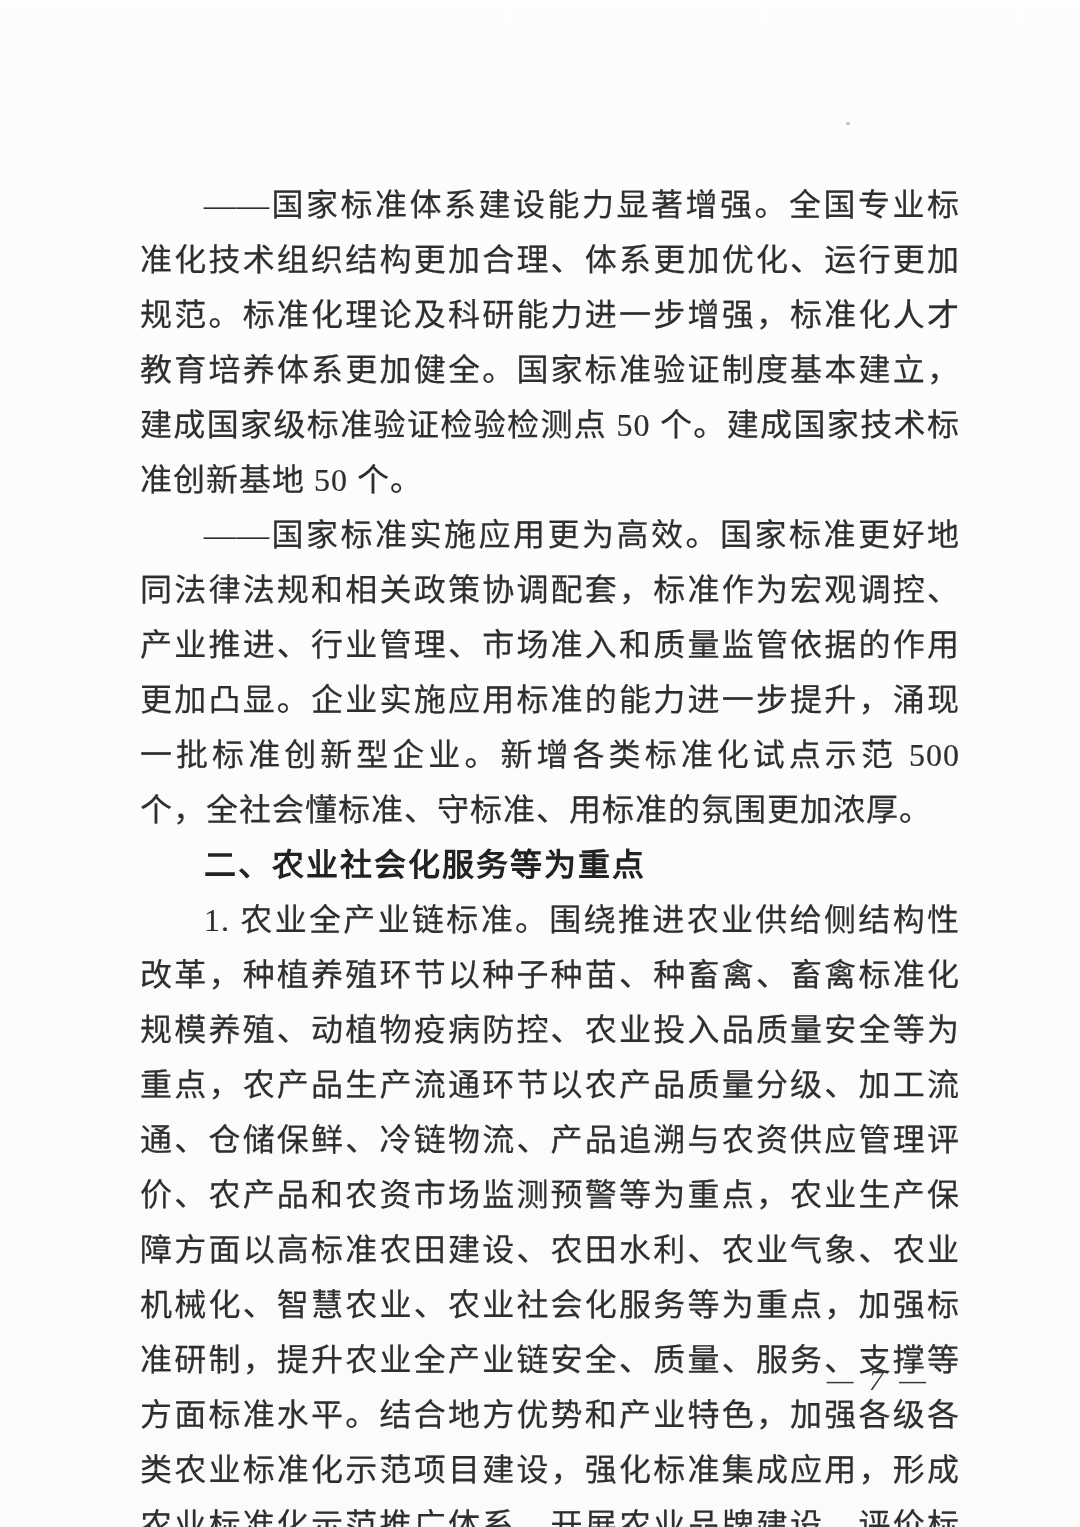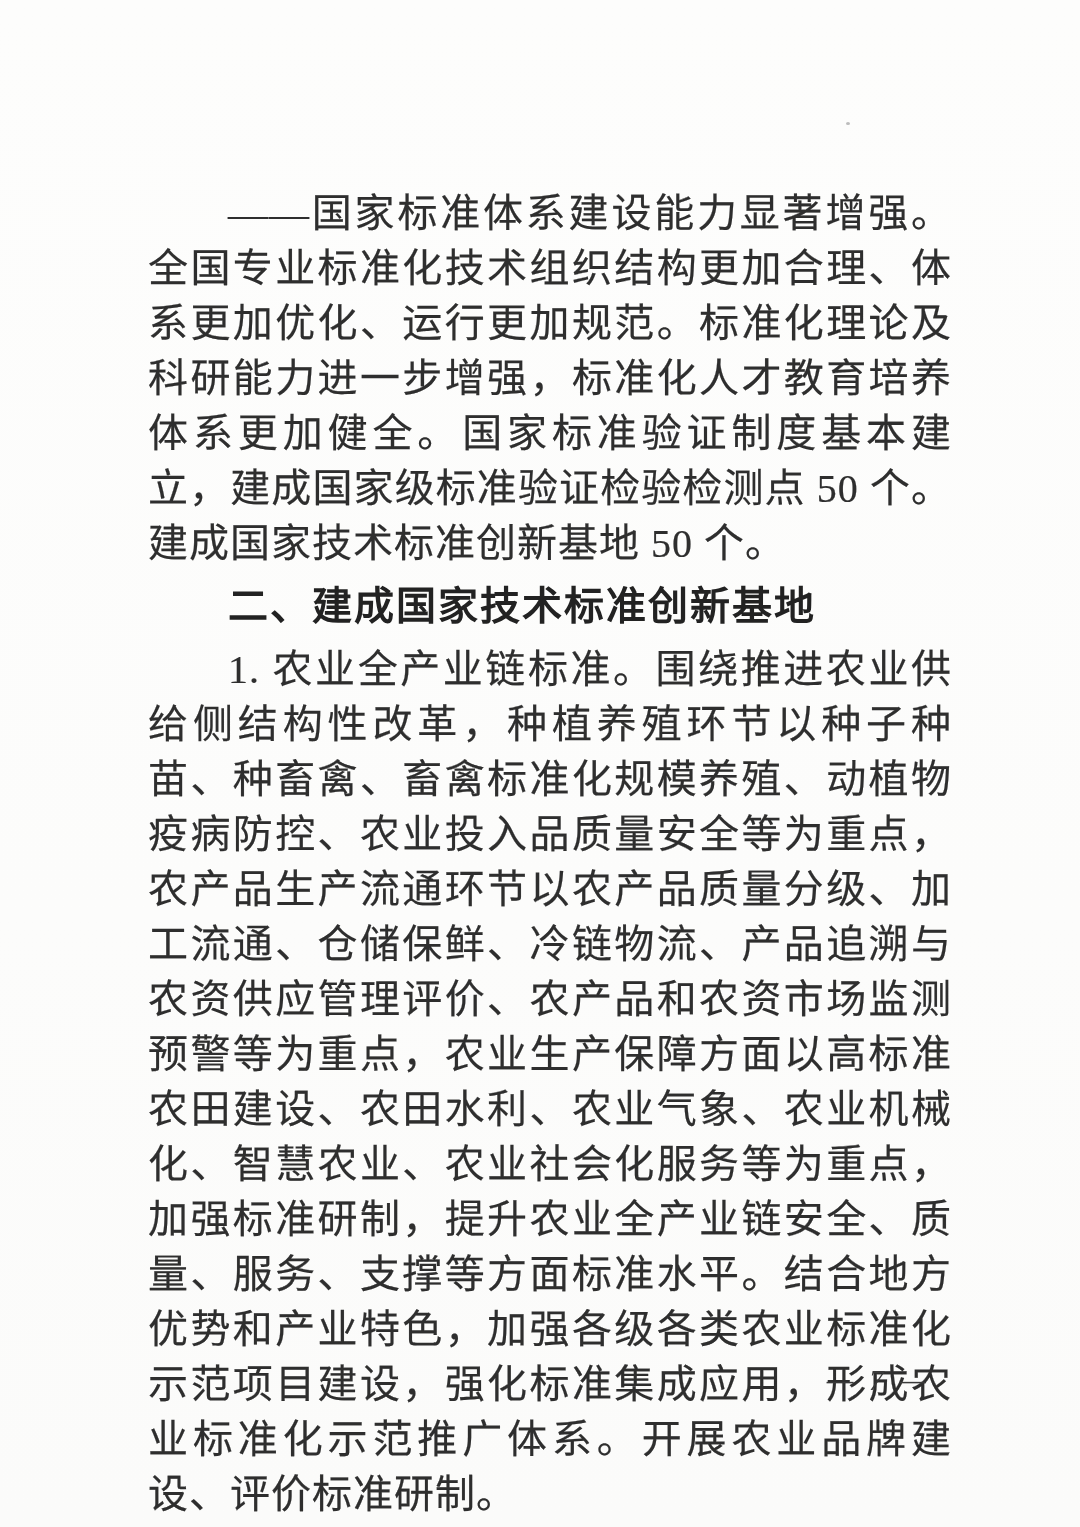--- a/index.html
+++ b/index.html
@@ -18,23 +18,23 @@
     font-family: "Liberation Serif", "DejaVu Serif", serif;
     color: #2e2e2e;
   }
   .content {
     position: absolute;
     left: 140px;
     top: 178px;
     width: 820px;
   }
   .content p, .content h2, .content h3 {
-    margin: 8px;
+    margin: 0;
     padding: 0;
-    font-size: 40px;
+    font-size: 32px;
     line-height: 55px;
     letter-spacing: 1px;
     text-align: justify;
     text-indent: 2em;
     font-weight: 400;
     -webkit-text-stroke: 0.2px #2e2e2e;
   }
   .content h2.section-heading {
     font-family: "Liberation Sans", "DejaVu Sans", sans-serif;
     font-weight: 700;
@@ -70,22 +70,23 @@
 <body>
 
 <div class="page">
 
   <span class="scan-speck"></span>
 
   <main class="content">
 
     <p>——国家标准体系建设能力显著增强。全国专业标准化技术组织结构更加合理、体系更加优化、运行更加规范。标准化理论及科研能力进一步增强，标准化人才教育培养体系更加健全。国家标准验证制度基本建立，建成国家级标准验证检验检测点 50 个。建成国家技术标准创新基地 50 个。</p>
 
+    <p>——国家标准实施应用更为高效。国家标准更好地同法律法规和相关政策协调配套，标准作为宏观调控、产业推进、行业管理、市场准入和质量监管依据的作用更加凸显。企业实施应用标准的能力进一步提升，涌现一批标准创新型企业。新增各类标准化试点示范 500 个，全社会懂标准、守标准、用标准的氛围更加浓厚。</p>
 
-    <h2 class="section-heading">二、建成国家技术标准创新基地</h2>
+    <h2 class="section-heading">二、农业社会化服务等为重点</h2>
 
 
     <p>1. 农业全产业链标准。围绕推进农业供给侧结构性改革，种植养殖环节以种子种苗、种畜禽、畜禽标准化规模养殖、动植物疫病防控、农业投入品质量安全等为重点，农产品生产流通环节以农产品质量分级、加工流通、仓储保鲜、冷链物流、产品追溯与农资供应管理评价、农产品和农资市场监测预警等为重点，农业生产保障方面以高标准农田建设、农田水利、农业气象、农业机械化、智慧农业、农业社会化服务等为重点，加强标准研制，提升农业全产业链安全、质量、服务、支撑等方面标准水平。结合地方优势和产业特色，加强各级各类农业标准化示范项目建设，强化标准集成应用，形成农业标准化示范推广体系。开展农业品牌建设、评价标准研制。</p>
 
   </main>
 
   <div class="page-number">— 7 —</div>
 
 </div>
 

